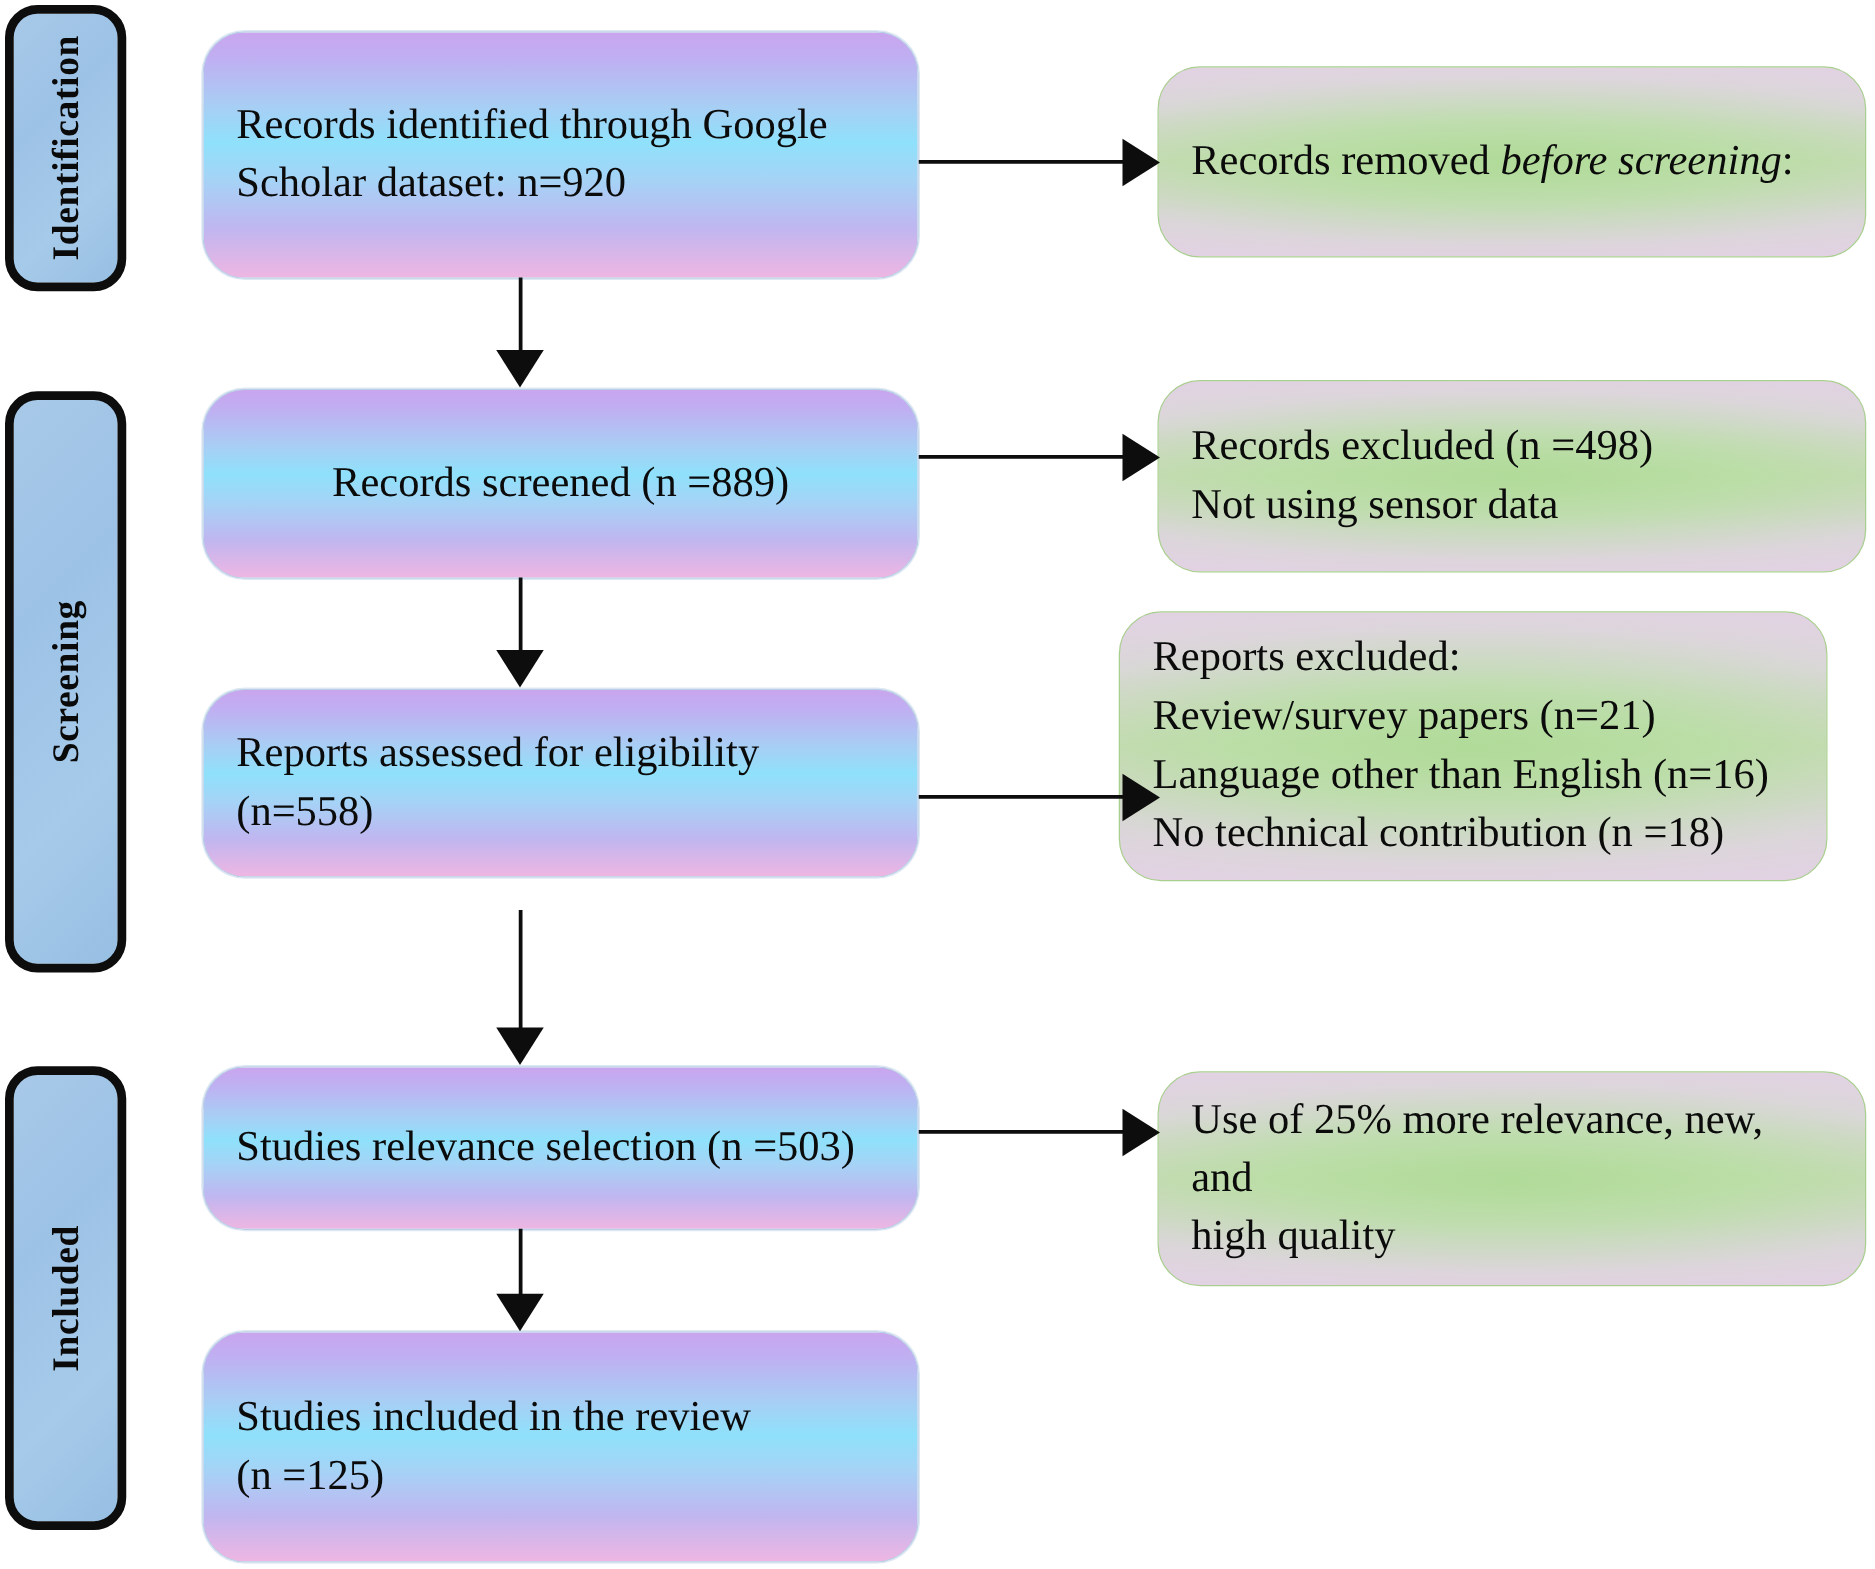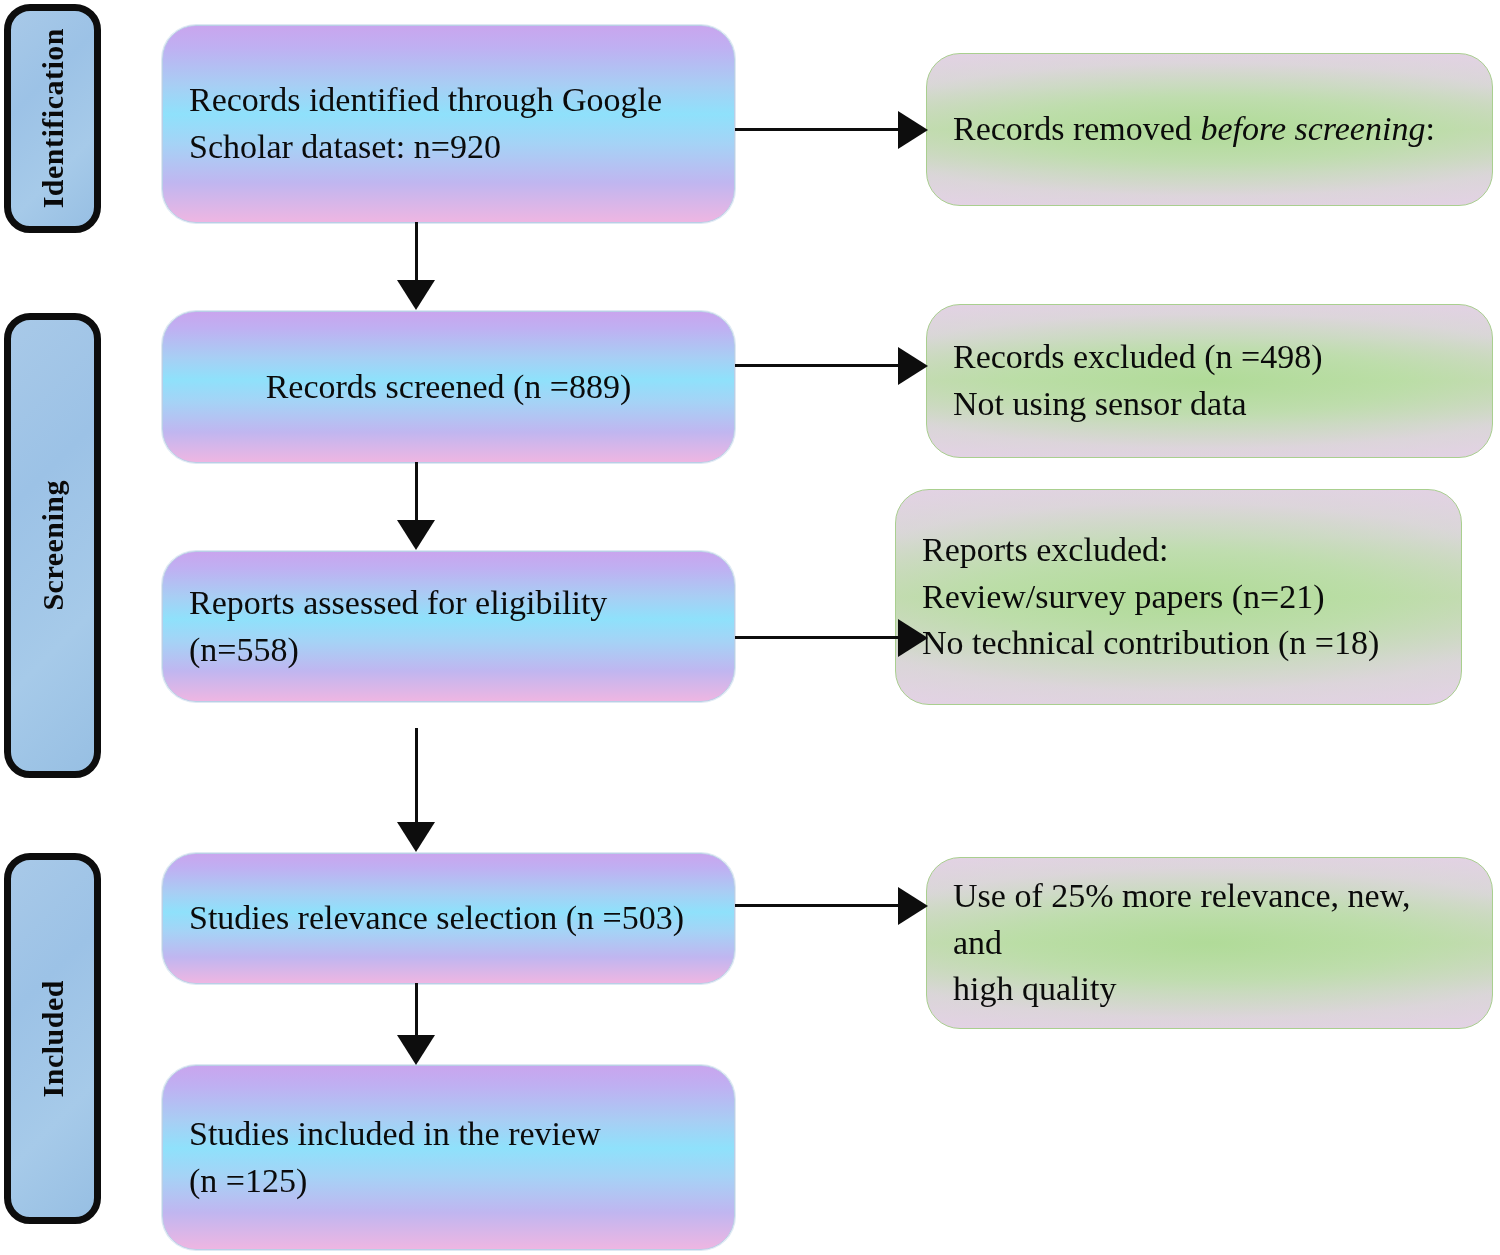--- a/index.html
+++ b/index.html
@@ -168,20 +168,21 @@
   </div>
 
   <div class="flow-box green" style="left:926px; top:304px; width:567px; height:154px;">
     <p class="box-text">Records excluded (n =498)</p>
     <p class="box-text">Not using sensor data</p>
   </div>
 
   <div class="flow-box green" style="left:895px; top:489px; width:567px; height:216px;">
     <p class="box-text">Reports excluded:</p>
     <p class="box-text">Review/survey papers (n=21)</p>
+    <p class="box-text">Language other than English (n=16)</p>
     <p class="box-text">No technical contribution (n =18)</p>
   </div>
 
   <div class="flow-box green" style="left:926px; top:857px; width:567px; height:172px;">
     <p class="box-text">Use of 25% more relevance, new, and</p>
     <p class="box-text">high quality</p>
   </div>
 
   <div class="vline" style="left:415px; top:222px; width:3px; height:60px;"></div>
   <div class="arrow-down" style="left:397px; top:280px;"></div>

